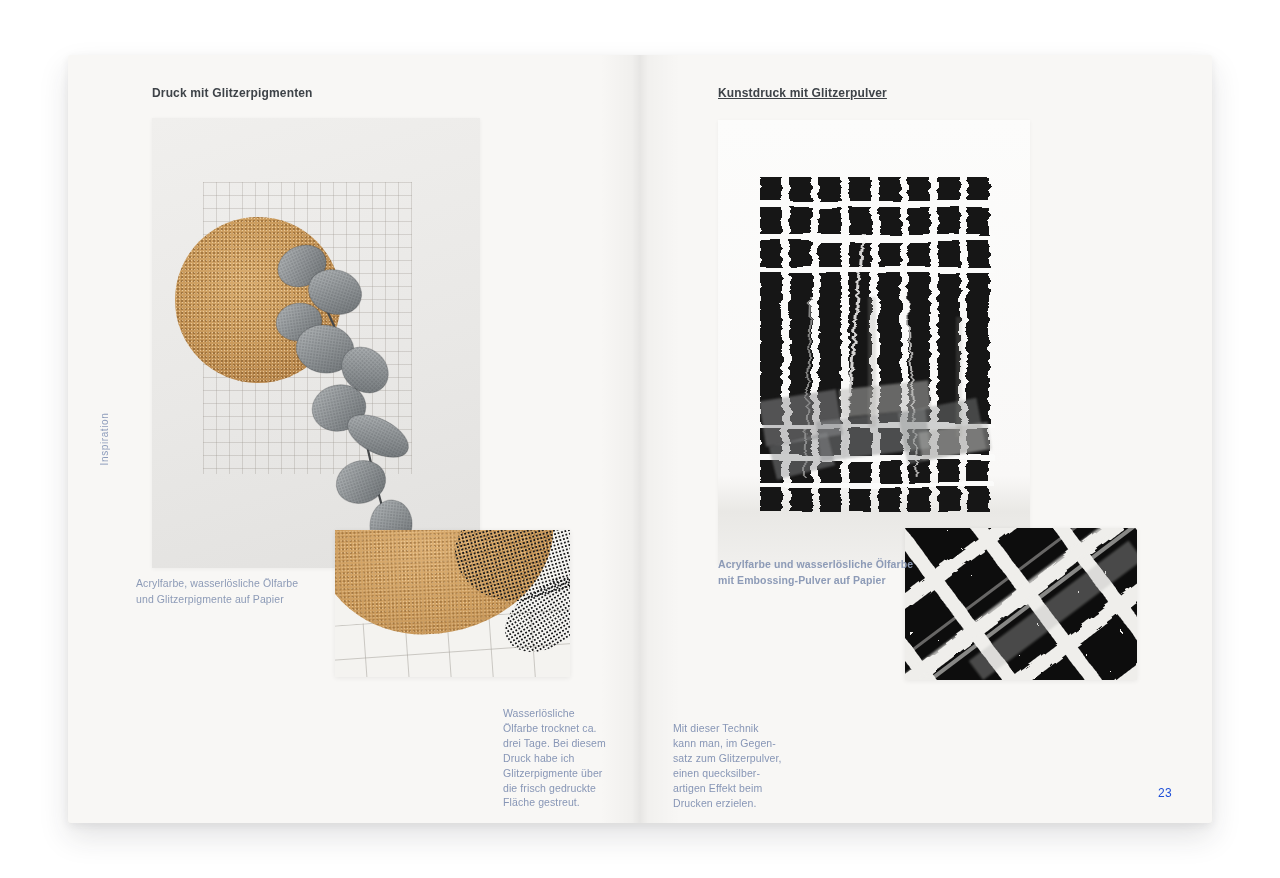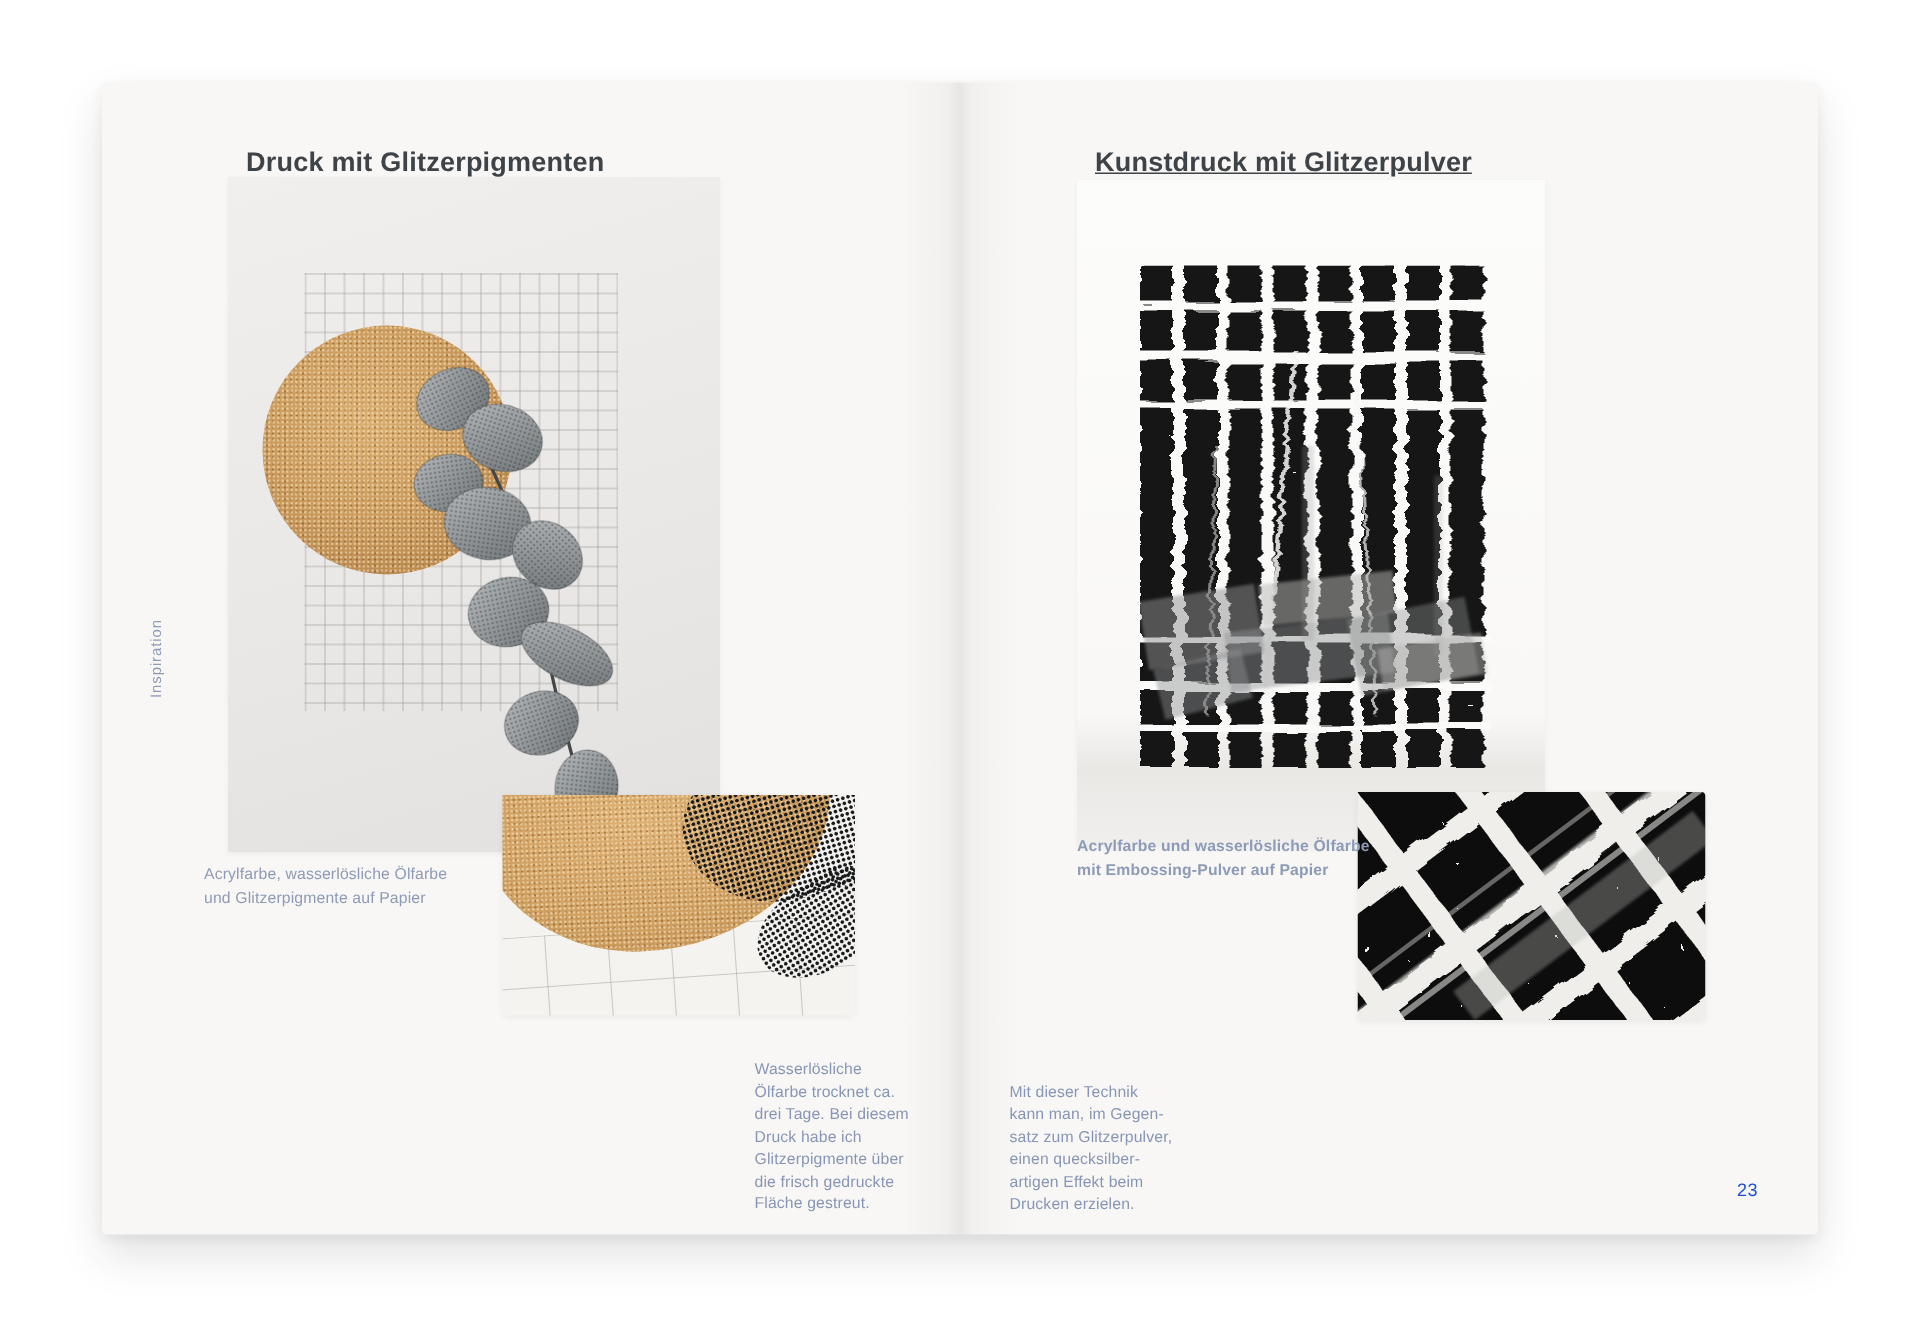--- a/index.html
+++ b/index.html
@@ -14,21 +14,21 @@
     position:absolute;left:68px;top:55px;width:1144px;height:768px;
     background:#f8f7f5;border-radius:3px;
     box-shadow:0 14px 30px rgba(40,40,45,.13),0 3px 8px rgba(40,40,45,.07);
   }
   .spine{
     position:absolute;left:532px;top:0;width:80px;height:100%;
     background:linear-gradient(90deg,rgba(0,0,0,0) 0%,rgba(0,0,0,.030) 40%,rgba(0,0,0,.07) 50%,rgba(0,0,0,.028) 60%,rgba(0,0,0,0) 100%);
     pointer-events:none;
   }
   .page-title{
-    position:absolute;margin:12px;font-size:18px;font-weight:600;
+    position:absolute;margin:0;font-size:12px;font-weight:600;
     color:#3e4348;letter-spacing:.15px;
   }
   .title-left{left:84px;top:31px;}
   .title-right{left:650px;top:31px;text-decoration:underline;}
   .side-label{
     position:absolute;left:-21px;top:377px;width:118px;height:14px;
     text-align:center;transform:rotate(-90deg);
     font-size:10px;letter-spacing:.6px;color:#8d9cbb;
   }
   .caption{

